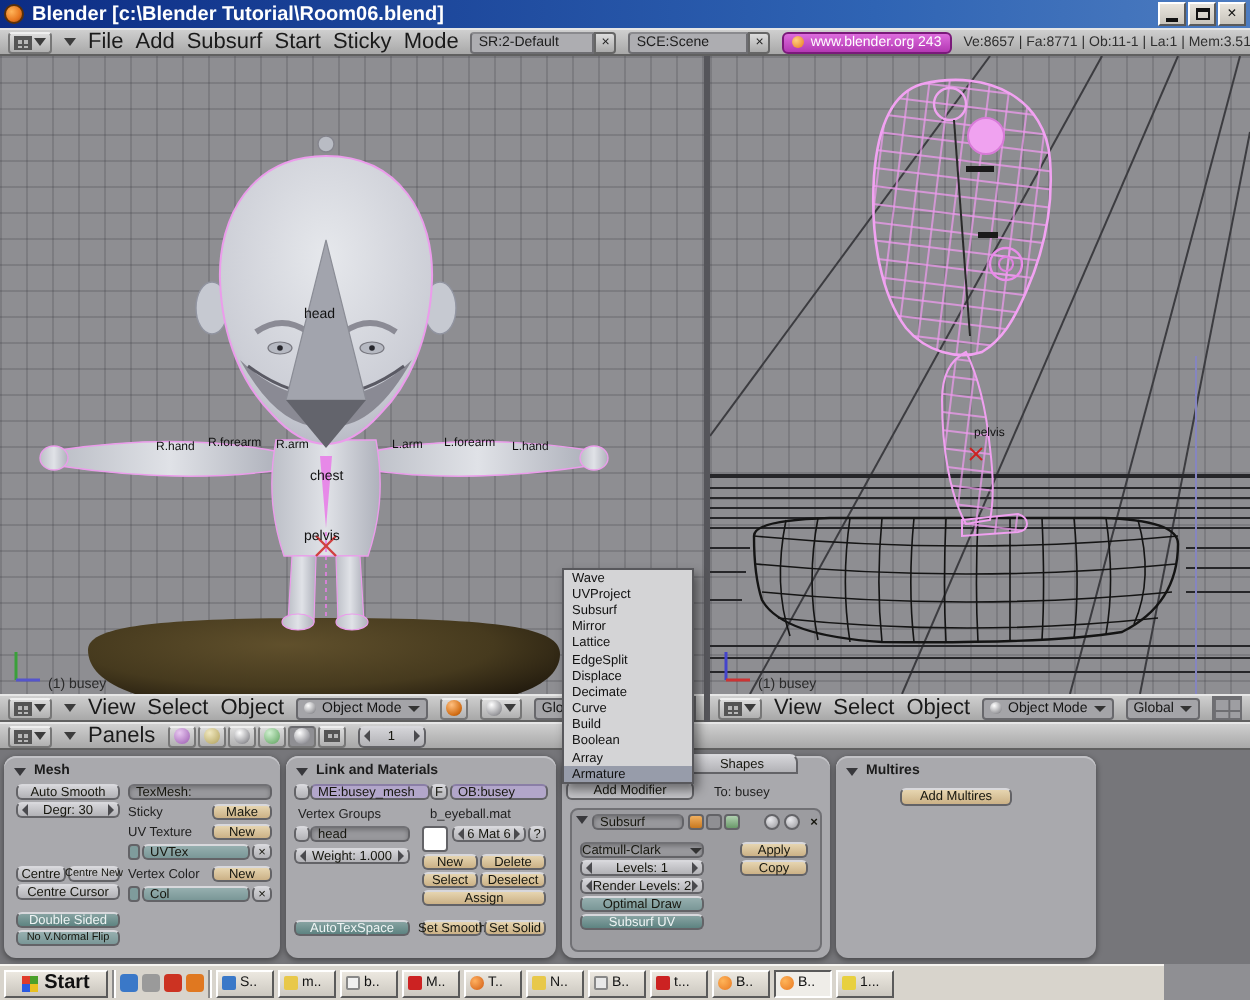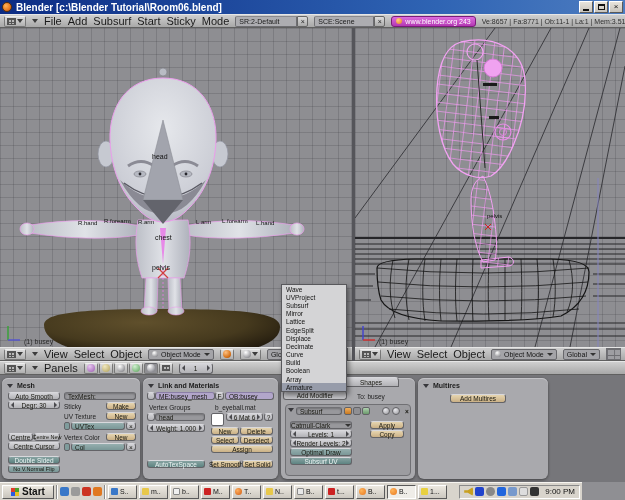--- a/index.html
+++ b/index.html
@@ -594,25 +594,15 @@
         <span>B..</span>
       </span>
     <span class="taskb active">
         <span class="ticon" style="background:radial-gradient(circle at 35% 35%,#ffb459,#e87820);border-radius:50%;"></span>
         <span>B..</span>
       </span>
     <span class="taskb">
         <span class="ticon" style="background:#e8d040;"></span>
         <span>1...</span>
       </span>
-    <span class="tray">
-      <span class="trico" style="background:#c8a020;clip-path:polygon(0 35%,40% 35%,100% 0,100% 100%,40% 65%,0 65%);"></span>
-      <span class="trico" style="background:#2244cc;"></span>
-      <span class="trico" style="background:#888;border-radius:50%;"></span>
-      <span class="trico" style="background:#2266dd;"></span>
-      <span class="trico" style="background:#7799cc;"></span>
-      <span class="trico" style="background:#ddd;border:1px solid #999;"></span>
-      <span class="trico" style="background:#333;"></span>
-      <span class="clock">9:00 PM</span>
-    </span>
   </div>
 
 </div>
 
 </body></html>

